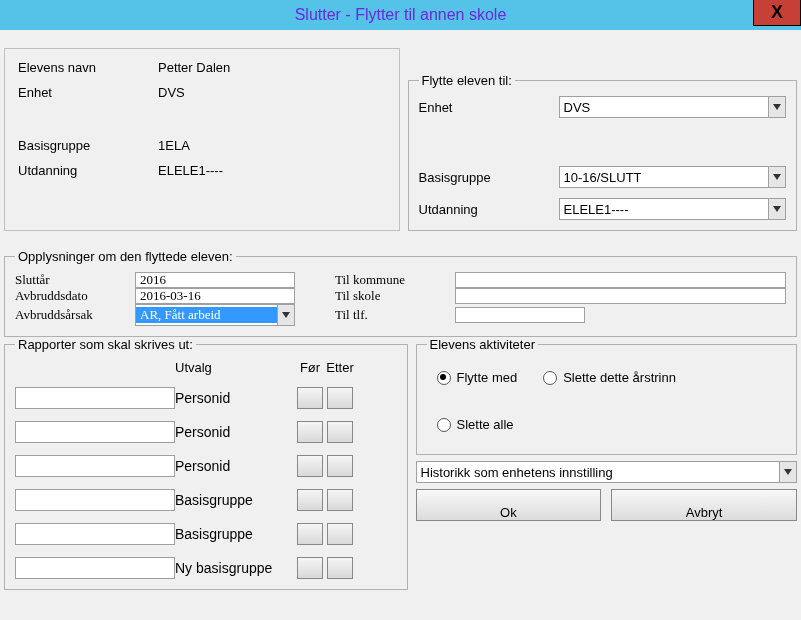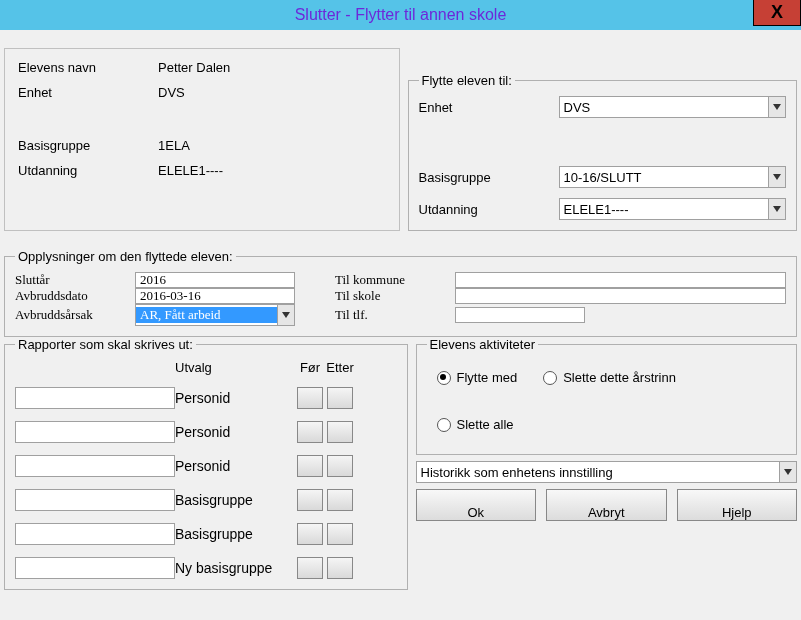--- a/index.html
+++ b/index.html
@@ -415,21 +415,18 @@
         </div>
       </div>
 
       <div class="btn-row">
         <div class="btn">
             <span>Ok</span>
           </div>
         <div class="btn">
             <span>Avbryt</span>
           </div>
-        <div class="btn">
-            <span>Hjelp</span>
-          </div>
       </div>
     </div>
 
   </div>
 
 </div>
 
 </body></html>

